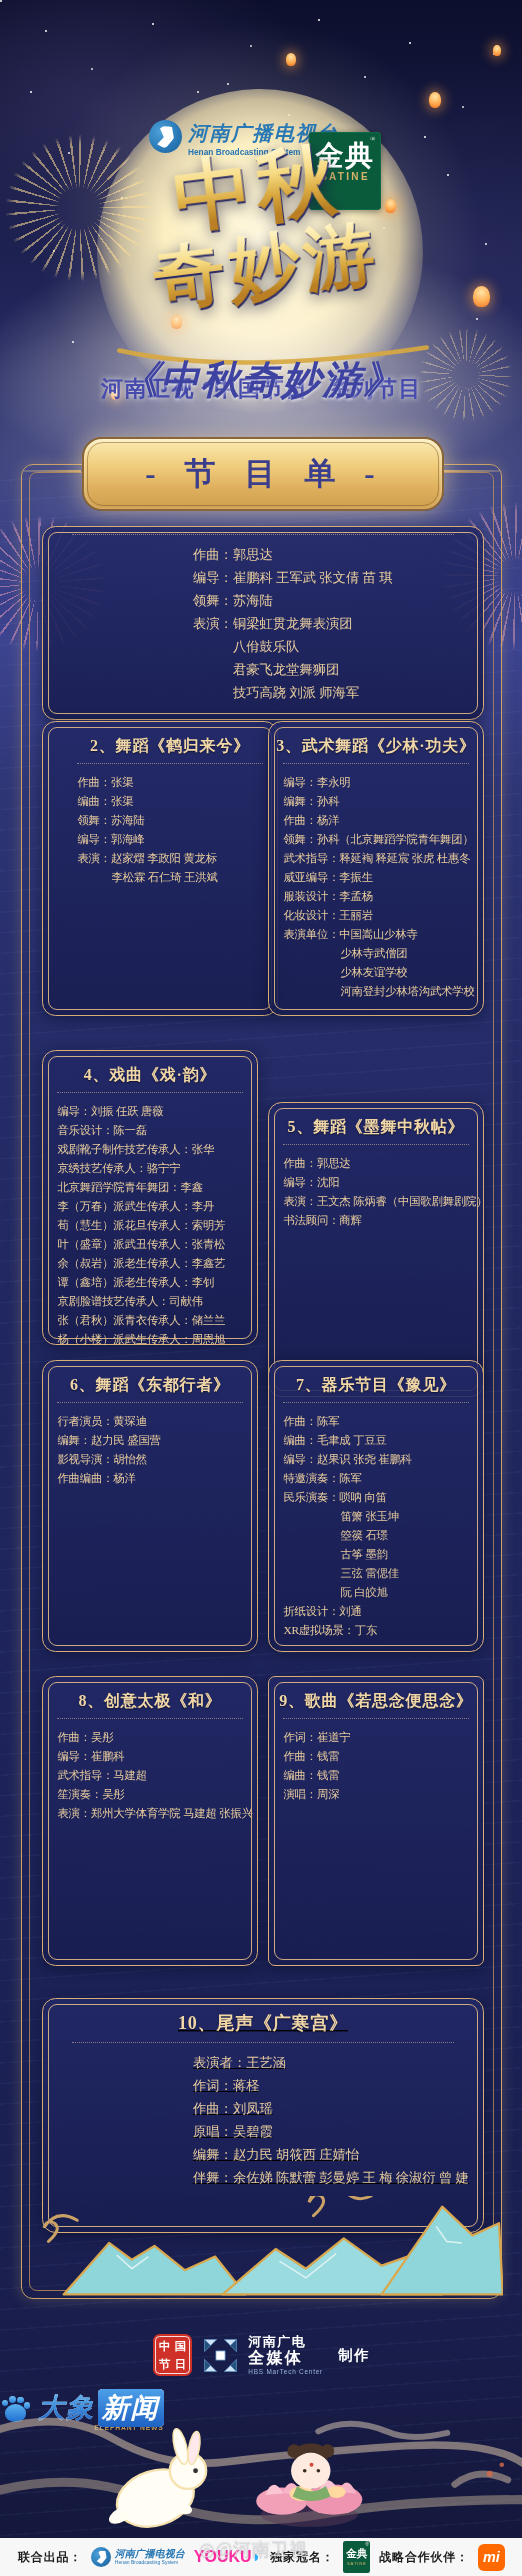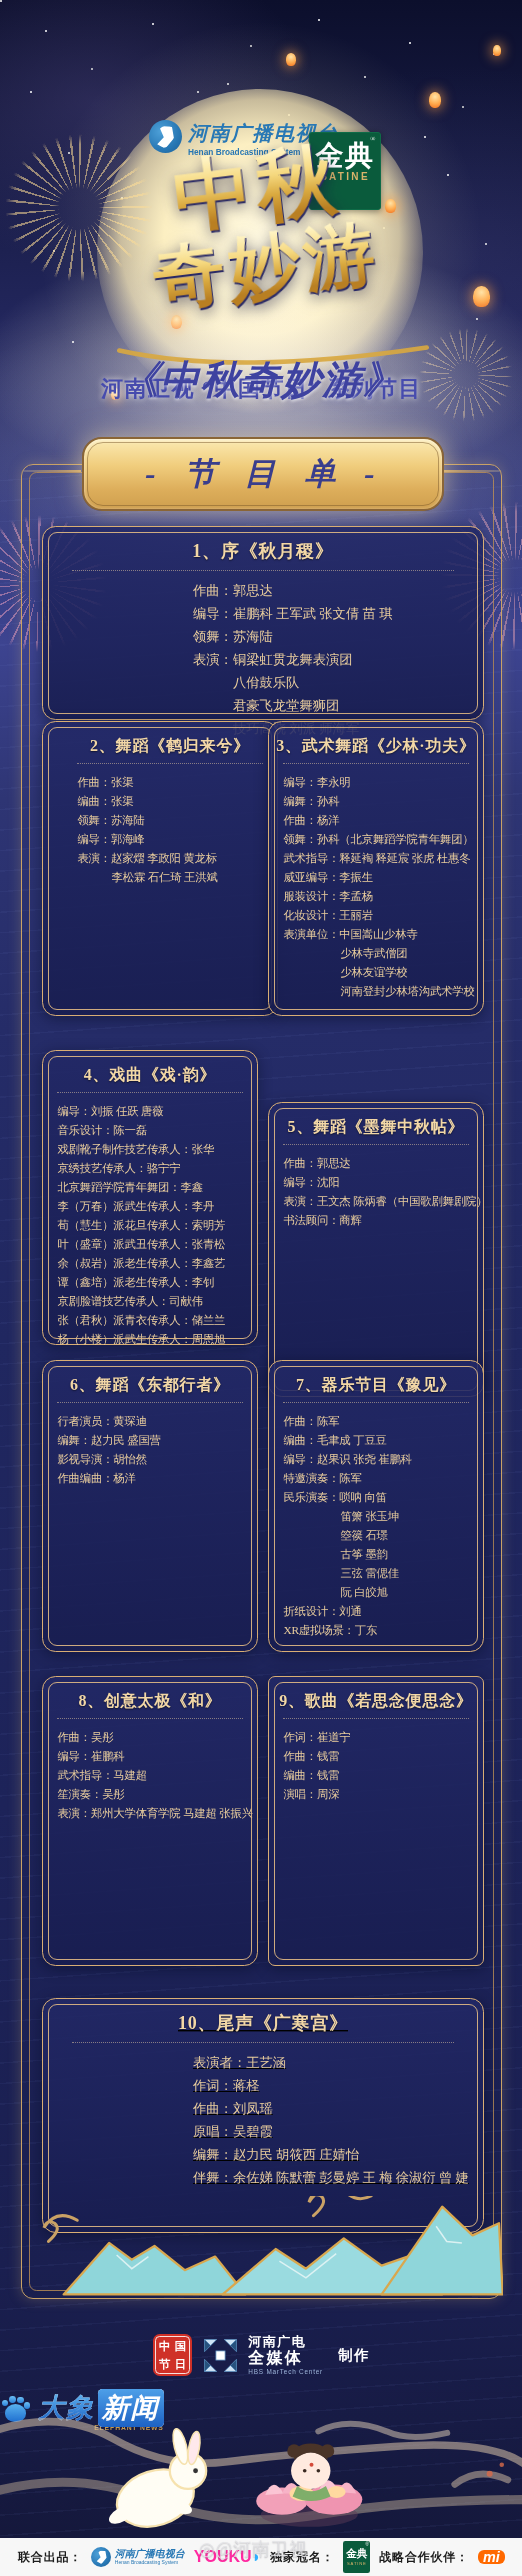--- a/index.html
+++ b/index.html
@@ -81,21 +81,21 @@
     font-size:22px;font-weight:bold;color:#474cae;letter-spacing:1.5px;
     text-shadow:0 0 6px rgba(255,255,255,.8);margin-top:48px;}
   .show-title{position:absolute;left:0;top:353px;width:523px;text-align:center;
     font-size:39px;font-weight:bold;font-style:italic;color:#3e42a0;letter-spacing:1.5px;
     text-shadow:0 2.3px 3px rgba(255,255,255,.55),0 4.5px 10.6px rgba(60,60,140,.35);}
   
   .frame-line{position:absolute;height:1.5px;background:linear-gradient(90deg,rgba(250,225,170,.2),#caa265);top:470px;}
   .plaque{position:absolute;left:82px;top:437px;width:358px;height:70px;border-radius:20px;
     background:linear-gradient(180deg,#fbeab2 0%,#f0cd7d 38%,#ddae5b 72%,#cf9f4e 100%);
     border:2.3px solid #8a6536;box-shadow:0 0 26px rgba(255,230,170,.55),inset 0 1.5px 4.5px rgba(255,255,255,.6);
-    display:flex;align-items:center;justify-content:center;font-style:italic;}
+    display:flex;align-items:center;justify-content:center;}
   .plaque:after{content:"";position:absolute;inset:3px;border:0.8px solid rgba(122,88,42,.5);border-radius:16px;}
   .plaque-text{font-size:31px;font-weight:bold;color:#3a3e8c;letter-spacing:10.6px;text-indent:4.5px;}
   
   .oframe{position:absolute;left:21px;top:464px;width:479px;height:1833px;
     border:1.5px solid #c9a266;border-radius:12px;box-shadow:0 0 13.6px rgba(230,190,120,.25);}
   .oframe:before{content:"";position:absolute;inset:6.8px;border:0.8px solid rgba(190,145,85,.8);border-radius:7.6px;}
   
   .card{position:absolute;border:1.5px solid #d9ae74;border-radius:13.6px;
     background:linear-gradient(180deg,rgba(34,40,102,.88),rgba(24,29,80,.9));
     box-shadow:0 3px 13.6px rgba(5,8,30,.45);}
@@ -149,21 +149,21 @@
     border-radius:60% 40% 55% 45%;transform:rotate(18deg);clip-path:polygon(0 15%,70% 0,100% 45%,72% 100%,22% 92%,45% 55%);}
   .hbs-mini .t1{color:#2878b5;font-size:10px;font-weight:bold;font-style:italic;line-height:10px;font-family:"Liberation Serif",serif;}
   .hbs-mini .t2{color:#2878b5;font-size:5px;line-height:6px;}
   .youku{font-size:16px;font-weight:800;color:#ff2aa1;letter-spacing:0;}
   .youku .arc{color:#30b0ff;}
   .jd-mini{width:27px;height:32px;background:#0a5b3c;border-radius:2.3px;color:#fff;display:flex;flex-direction:column;
     align-items:center;justify-content:center;position:relative;}
   .jd-mini .c{font-size:10.6px;font-weight:bold;line-height:11.4px;font-family:"Liberation Serif",serif;}
   .jd-mini .e{font-size:4.2px;color:#d8b36a;letter-spacing:0.8px;margin-top:1.5px;}
   .jd-mini .r{position:absolute;top:0.8px;right:1.5px;font-size:4.5px;}
-  .mi{width:27px;height:14px;background:#ff6900;border-radius:6px;color:#fff;display:flex;align-items:center;justify-content:center;
+  .mi{width:27px;height:27px;background:#ff6900;border-radius:6px;color:#fff;display:flex;align-items:center;justify-content:center;
     font-size:14.4px;font-weight:bold;font-style:italic;}
   .watermark{position:absolute;left:199px;top:2537px;color:rgba(225,225,228,.85);font-size:18px;letter-spacing:0.8px;
     text-shadow:0 0.8px 1.5px rgba(80,80,90,.35);z-index:5;}
 </style>
 </head>
 <body>
 
 <div class="poster">
 
   <div class="layer nebula"></div>
@@ -211,21 +211,20 @@
   <div class="show-title">《中秋奇妙游》</div>
 
   <div class="frame-line" style="left:23px;width:58px;"></div>
   <div class="frame-line" style="left:443px;width:58px;transform:scaleX(-1);"></div>
   <div class="oframe"></div>
   <div class="plaque">
     <span class="plaque-text">- 节 目 单 -</span>
   </div>
 
   <div class="card full" style="left:42px;top:526px;width:440px;height:192px;">
-    <div class="ptitle">1、序《秋月稷》</div>
       <div class="dots"></div>
       <div class="rows">
         <div class="row">
           <span class="lab">作曲：</span>
           <span class="val">郭思达</span>
         </div>
         <div class="row">
           <span class="lab">编导：</span>
           <span class="val">崔鹏科 王军武 张文倩 苗 琪</span>
         </div>

